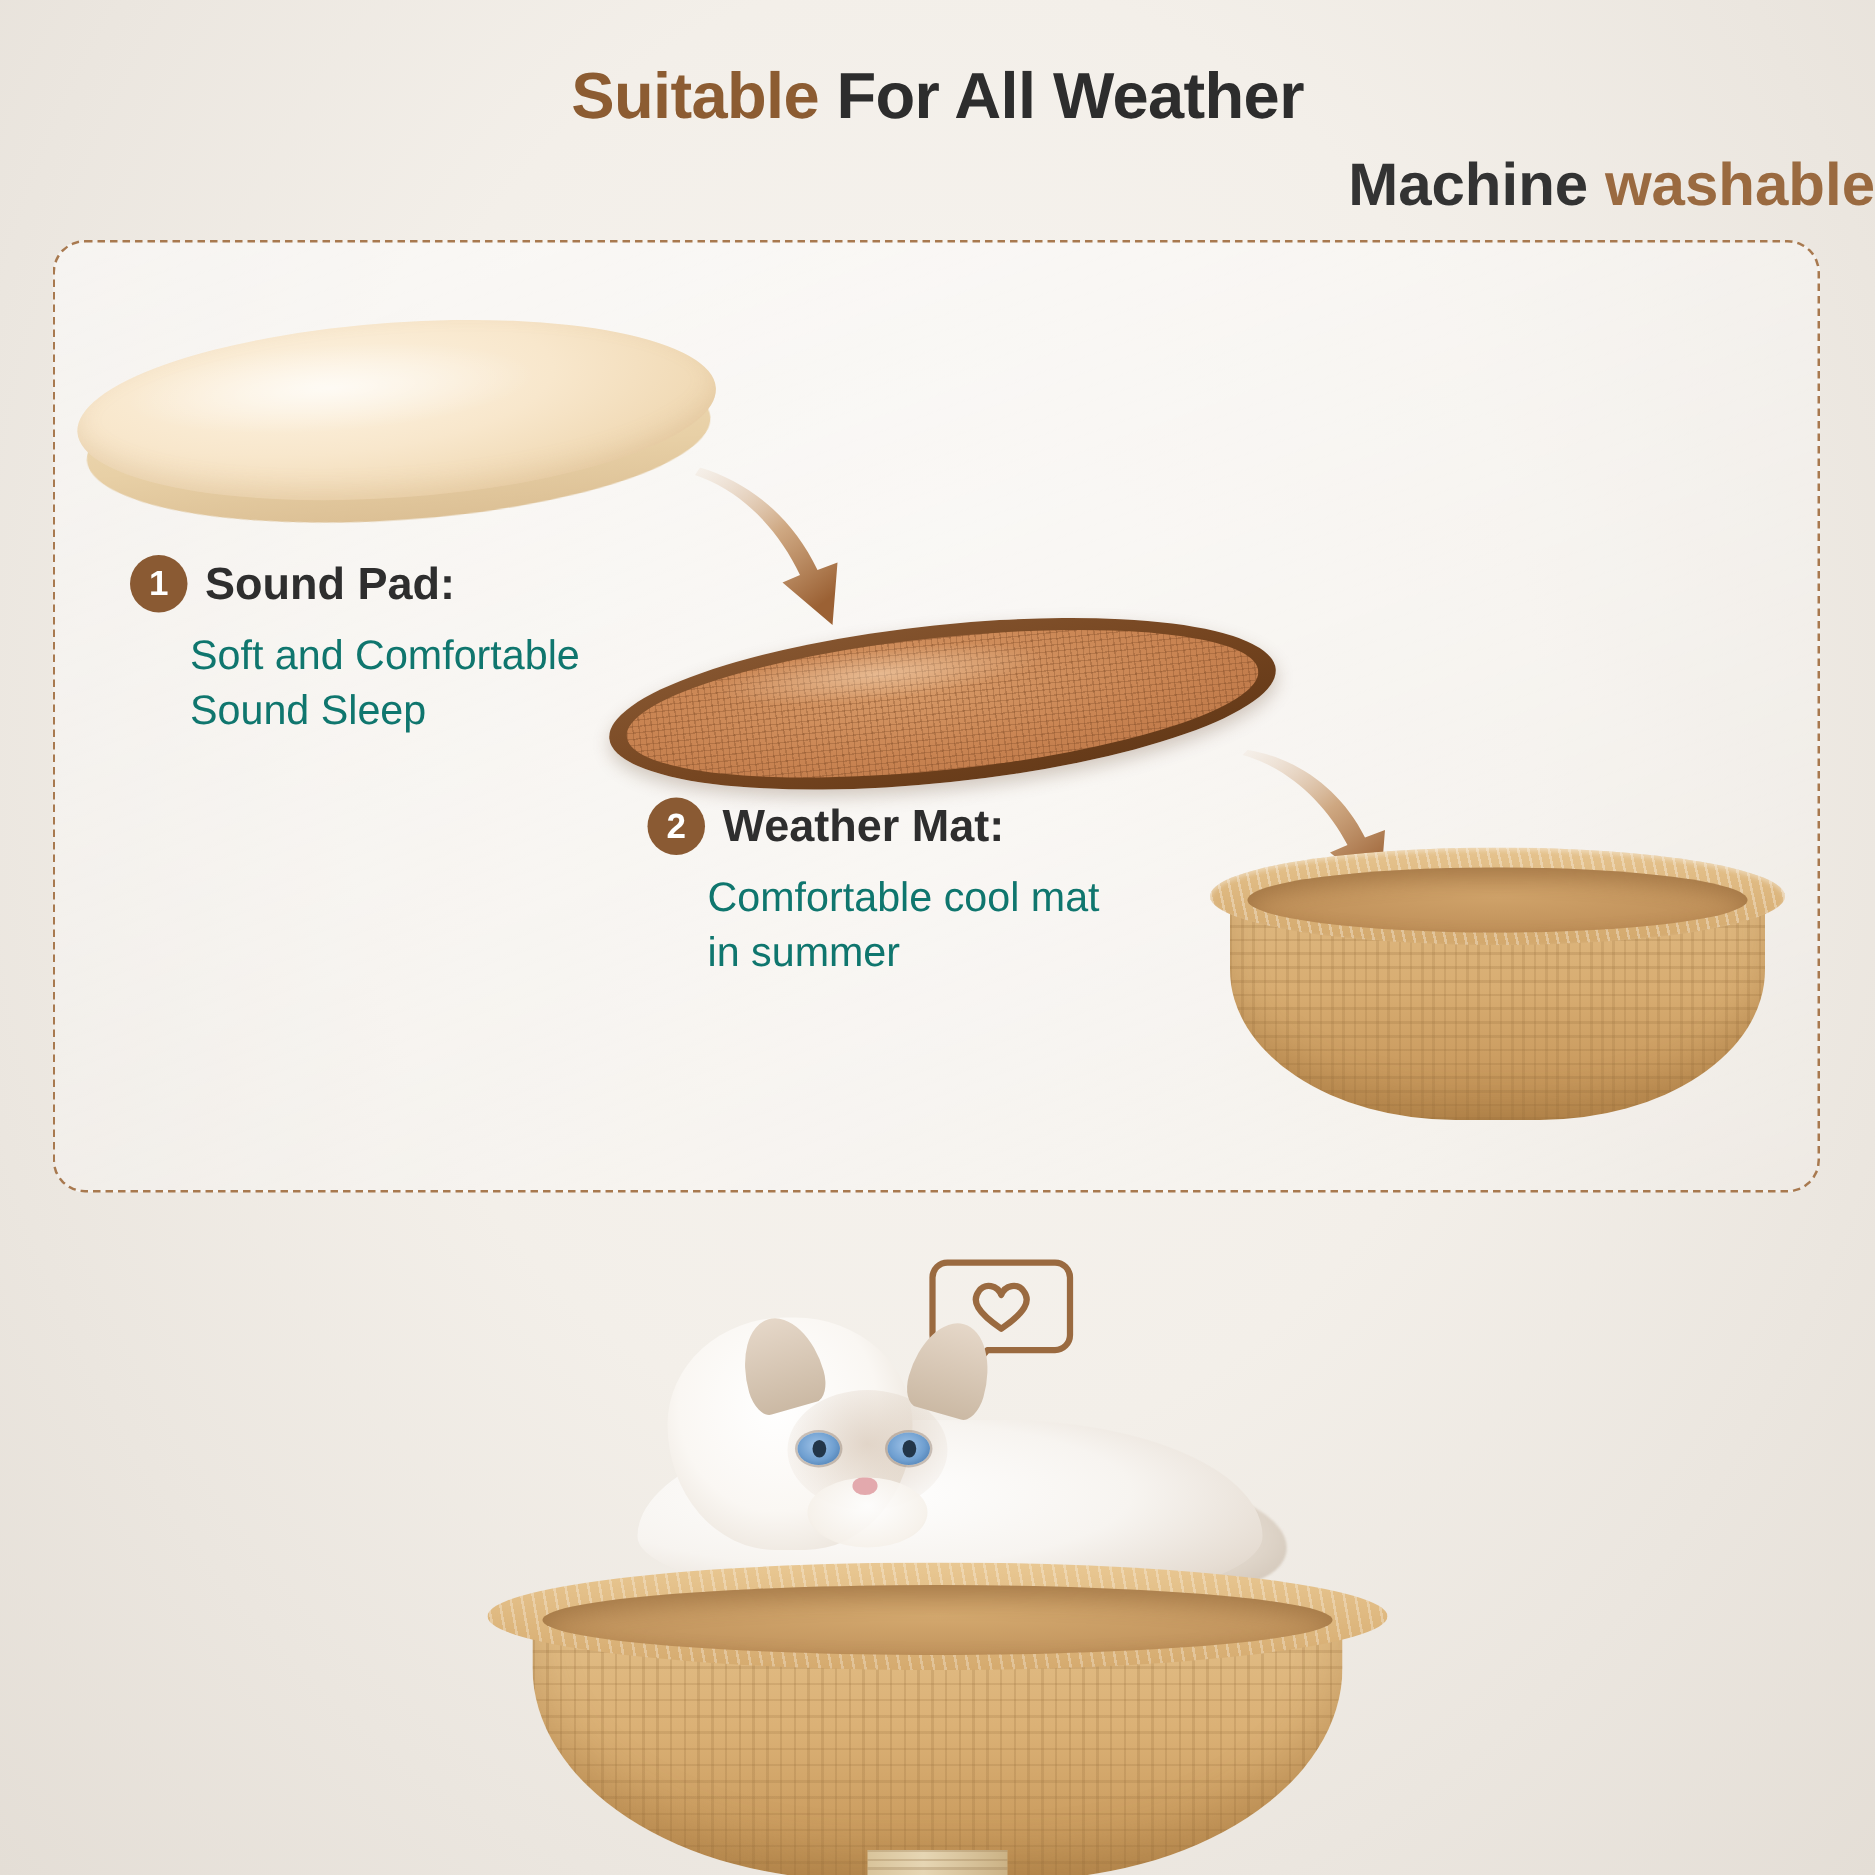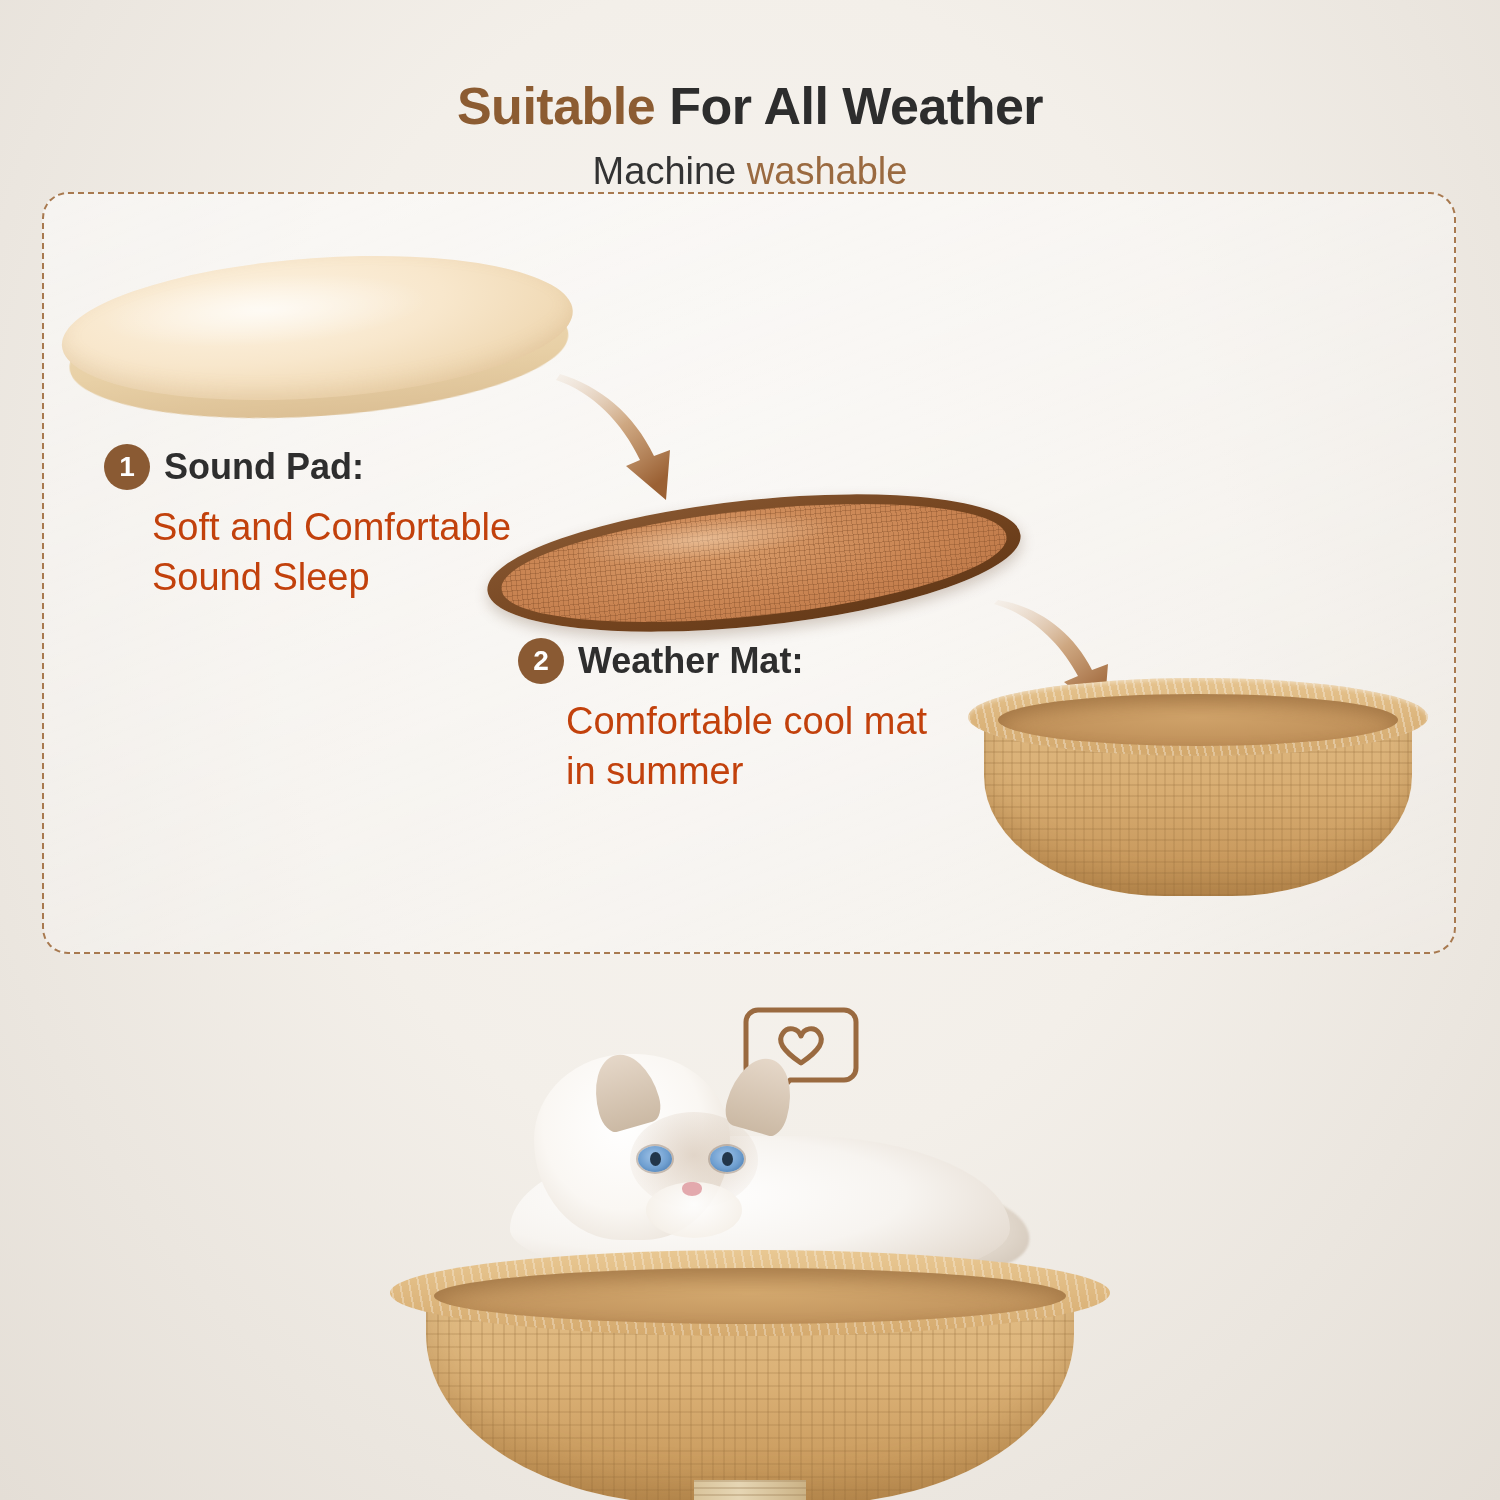--- a/index.html
+++ b/index.html
@@ -15,36 +15,36 @@
     position: relative;
   }
 
   
   .header {
     position: absolute;
     top: 48px;
     left: 0;
     width: 1500px;
     text-align: center;
-    margin-top: 29px;
   }
   .title {
     font-size: 52px;
     font-weight: bold;
     letter-spacing: -0.5px;
     line-height: 1.12;
     margin: 0;
   }
   .title .accent { color: #8c5c32; }
   .title .dark { color: #2d2d2d; }
   .subtitle {
-    font-size: 38px;
+    font-size: 48px;
     line-height: 1.2;
     margin: 14px 0 0 0;
-    font-weight: 400;
+    font-weight: 700;
+    text-align: right;
   }
   .subtitle .dark { color: #333333; }
   .subtitle .accent { color: #9a6a40; }
 
   
   .panel {
     position: absolute;
     left: 42px;
     top: 192px;
     width: 1414px;
@@ -200,23 +200,23 @@
     align-items: center;
     justify-content: center;
     flex: 0 0 auto;
   }
   .callout-title {
     font-size: 36px;
     font-weight: bold;
     color: #2e2e2e;
   }
   .callout-desc {
-    font-size: 38px;
+    font-size: 33px;
     line-height: 1.32;
-    color: #c2410c;
+    color: #0f766e;
     margin-top: 12px;
     white-space: pre-line;
   }
   .callout-1 { left: 104px; top: 444px; }
   .callout-1 .callout-desc { margin-left: 48px; }
   .callout-2 { left: 518px; top: 638px; }
   .callout-2 .callout-desc { margin-left: 48px; }
 
   
   .speech { position: absolute; left: 742px; top: 1006px; }

